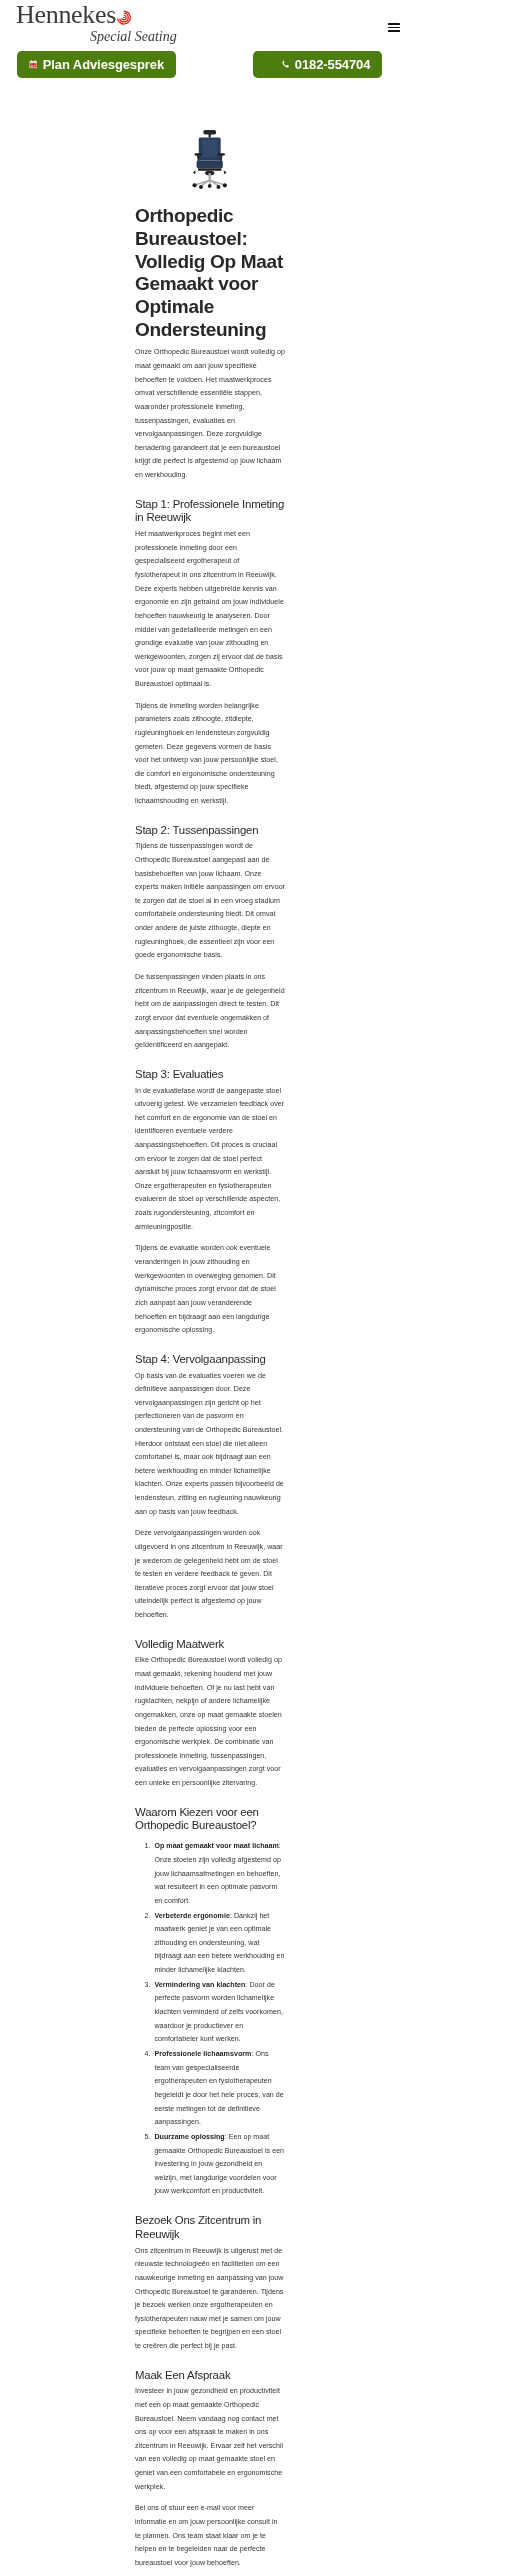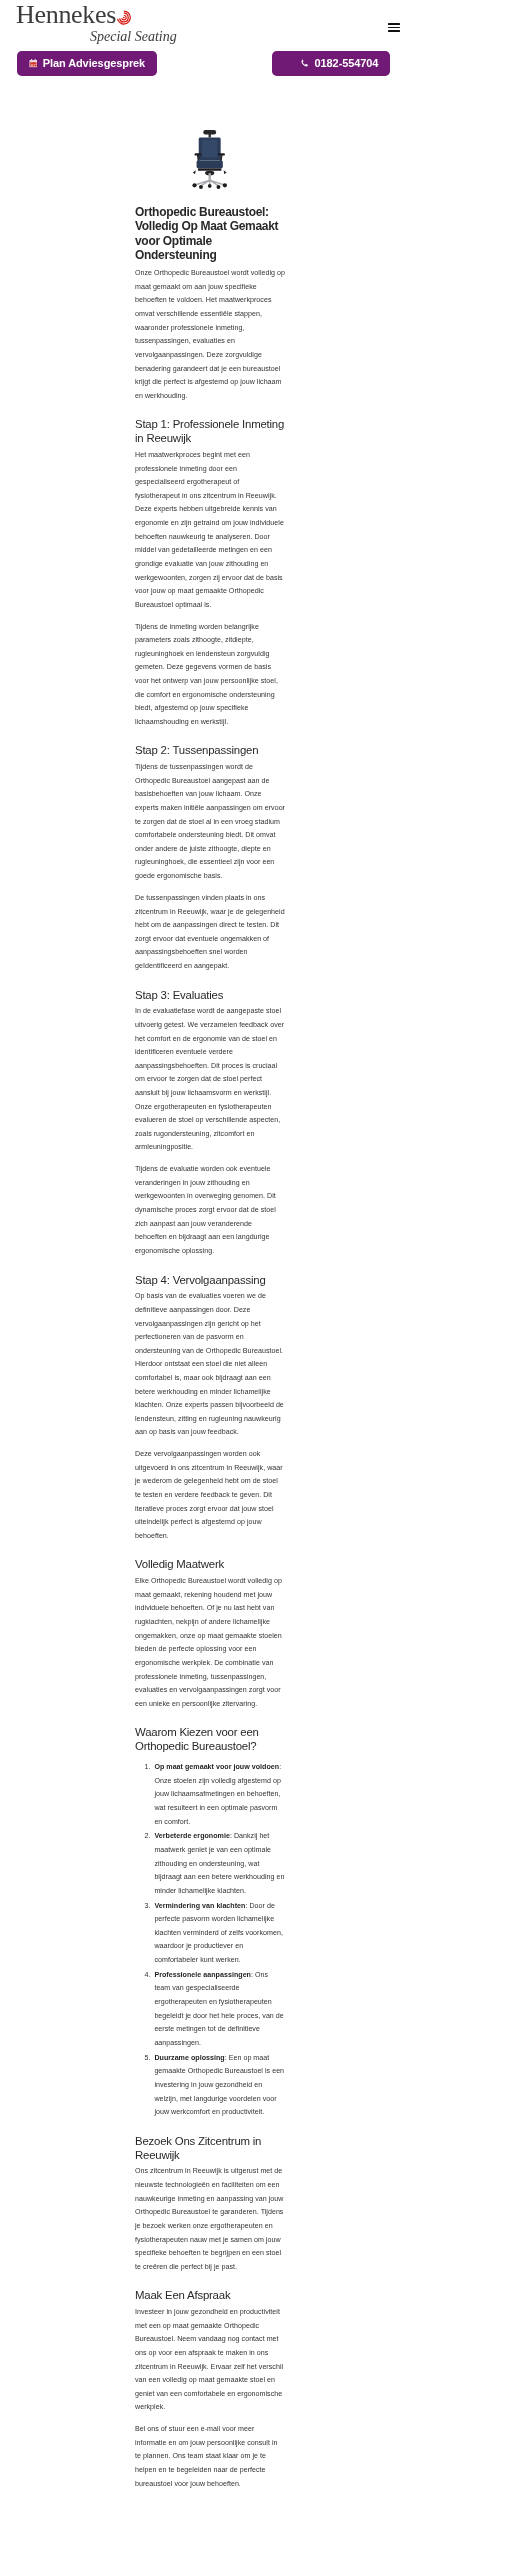--- a/index.html
+++ b/index.html
@@ -77,53 +77,53 @@
   .cta-bar {
     position: relative;
     height: 33px;
     margin-top: 0;
   }
   .btn {
     position: absolute;
     display: inline-flex;
     align-items: center;
     gap: 5.3px;
-    background: #701a75;
+    background: #4d7c0f;
     color: #ffffff;
     border: none;
     border-radius: 4.7px;
     font-family: "Liberation Sans", sans-serif;
     font-weight: bold;
-    font-size: 11px;
+    font-size: 13px;
     letter-spacing: -0.1px;
     padding: 7px 11.7px;
     cursor: pointer;
     white-space: nowrap;
     line-height: 1;
   }
   .btn-appointment { left: 17px; top: 0; }
-  .btn-phone { right: 23px; top: 0; padding-left: 28px; }
+  .btn-phone { right: 31px; top: 0; padding-left: 28px; }
   .btn .ico { display: inline-flex; width: 8.8px; height: 8.8px; }
   .btn .ico svg { width: 8.8px; height: 8.8px; display: block; }
 
   
   .article {
     box-sizing: border-box;
     width: 100%;
     padding: 0 128px 0 135px;
   }
   .hero-image {
     display: block;
     margin: 43px auto 15px auto;
     width: 50px;
     height: 63px;
   }
   h1.article-title {
     font-family: "Liberation Sans", sans-serif;
-    font-size: 12px;
+    font-size: 19px;
     line-height: 1.20;
     font-weight: bold;
     color: #282828;
     letter-spacing: -0.3px;
     margin: 0 0 4.7px 0;
   }
   h2.section-title {
     font-family: "Liberation Sans", sans-serif;
     font-size: 11.4px;
     line-height: 1.22;
@@ -244,24 +244,24 @@
         <p class="body-text">Tijdens de evaluatie worden ook eventuele veranderingen in jouw zithouding en werkgewoonten in overweging genomen. Dit dynamische proces zorgt ervoor dat de stoel zich aanpast aan jouw veranderende behoeften en bijdraagt aan een langdurige ergonomische oplossing.</p>
         <h2 class="section-title">Stap 4: Vervolgaanpassing</h2>
         <p class="body-text">Op basis van de evaluaties voeren we de definitieve aanpassingen door. Deze vervolgaanpassingen zijn gericht op het perfectioneren van de pasvorm en ondersteuning van de Orthopedic Bureaustoel. Hierdoor ontstaat een stoel die niet alleen comfortabel is, maar ook bijdraagt aan een betere werkhouding en minder lichamelijke klachten. Onze experts passen bijvoorbeeld de lendensteun, zitting en rugleuning nauwkeurig aan op basis van jouw feedback.</p>
         <p class="body-text">Deze vervolgaanpassingen worden ook uitgevoerd in ons zitcentrum in Reeuwijk, waar je wederom de gelegenheid hebt om de stoel te testen en verdere feedback te geven. Dit iteratieve proces zorgt ervoor dat jouw stoel uiteindelijk perfect is afgestemd op jouw behoeften.</p>
         <h2 class="section-title">Volledig Maatwerk</h2>
         <p class="body-text">Elke Orthopedic Bureaustoel wordt volledig op maat gemaakt, rekening houdend met jouw individuele behoeften. Of je nu last hebt van rugklachten, nekpijn of andere lichamelijke ongemakken, onze op maat gemaakte stoelen bieden de perfecte oplossing voor een ergonomische werkplek. De combinatie van professionele inmeting, tussenpassingen, evaluaties en vervolgaanpassingen zorgt voor een unieke en persoonlijke zitervaring.</p>
       </div>
 
     <h2 class="section-title">Waarom Kiezen voor een Orthopedic Bureaustoel?</h2>
     <ol class="reasons">
-        <li><b>Op maat gemaakt voor jouw voldoen</b><span>: Onze stoelen zijn volledig afgestemd op jouw lichaamsafmetingen en behoeften, wat resulteert in een optimale pasvorm en comfort.</span></li>
+        <li><b>Op maat gemaakt voor maat lichaam</b><span>: Onze stoelen zijn volledig afgestemd op jouw lichaamsafmetingen en behoeften, wat resulteert in een optimale pasvorm en comfort.</span></li>
         <li><b>Verbeterde ergonomie</b><span>: Dankzij het maatwerk geniet je van een optimale zithouding en ondersteuning, wat bijdraagt aan een betere werkhouding en minder lichamelijke klachten.</span></li>
         <li><b>Vermindering van klachten</b><span>: Door de perfecte pasvorm worden lichamelijke klachten verminderd of zelfs voorkomen, waardoor je productiever en comfortabeler kunt werken.</span></li>
-        <li><b>Professionele aanpassingen</b><span>: Ons team van gespecialiseerde ergotherapeuten en fysiotherapeuten begeleidt je door het hele proces, van de eerste metingen tot de definitieve aanpassingen.</span></li>
+        <li><b>Professionele lichaamsvorm</b><span>: Ons team van gespecialiseerde ergotherapeuten en fysiotherapeuten begeleidt je door het hele proces, van de eerste metingen tot de definitieve aanpassingen.</span></li>
         <li><b>Duurzame oplossing</b><span>: Een op maat gemaakte Orthopedic Bureaustoel is een investering in jouw gezondheid en welzijn, met langdurige voordelen voor jouw werkcomfort en productiviteit.</span></li>
       </ol>
 
     <h2 class="section-title">Bezoek Ons Zitcentrum in Reeuwijk</h2>
     <p class="body-text">Ons zitcentrum in Reeuwijk is uitgerust met de nieuwste technologieën en faciliteiten om een nauwkeurige inmeting en aanpassing van jouw Orthopedic Bureaustoel te garanderen. Tijdens je bezoek werken onze ergotherapeuten en fysiotherapeuten nauw met je samen om jouw specifieke behoeften te begrijpen en een stoel te creëren die perfect bij je past.</p>
 
     <h2 class="section-title">Maak Een Afspraak</h2>
     <div>
         <p class="body-text">Investeer in jouw gezondheid en productiviteit met een op maat gemaakte Orthopedic Bureaustoel. Neem vandaag nog contact met ons op voor een afspraak te maken in ons zitcentrum in Reeuwijk. Ervaar zelf het verschil van een volledig op maat gemaakte stoel en geniet van een comfortabele en ergonomische werkplek.</p>
         <p class="body-text">Bel ons of stuur een e-mail voor meer informatie en om jouw persoonlijke consult in te plannen. Ons team staat klaar om je te helpen en te begeleiden naar de perfecte bureaustoel voor jouw behoeften.</p>

